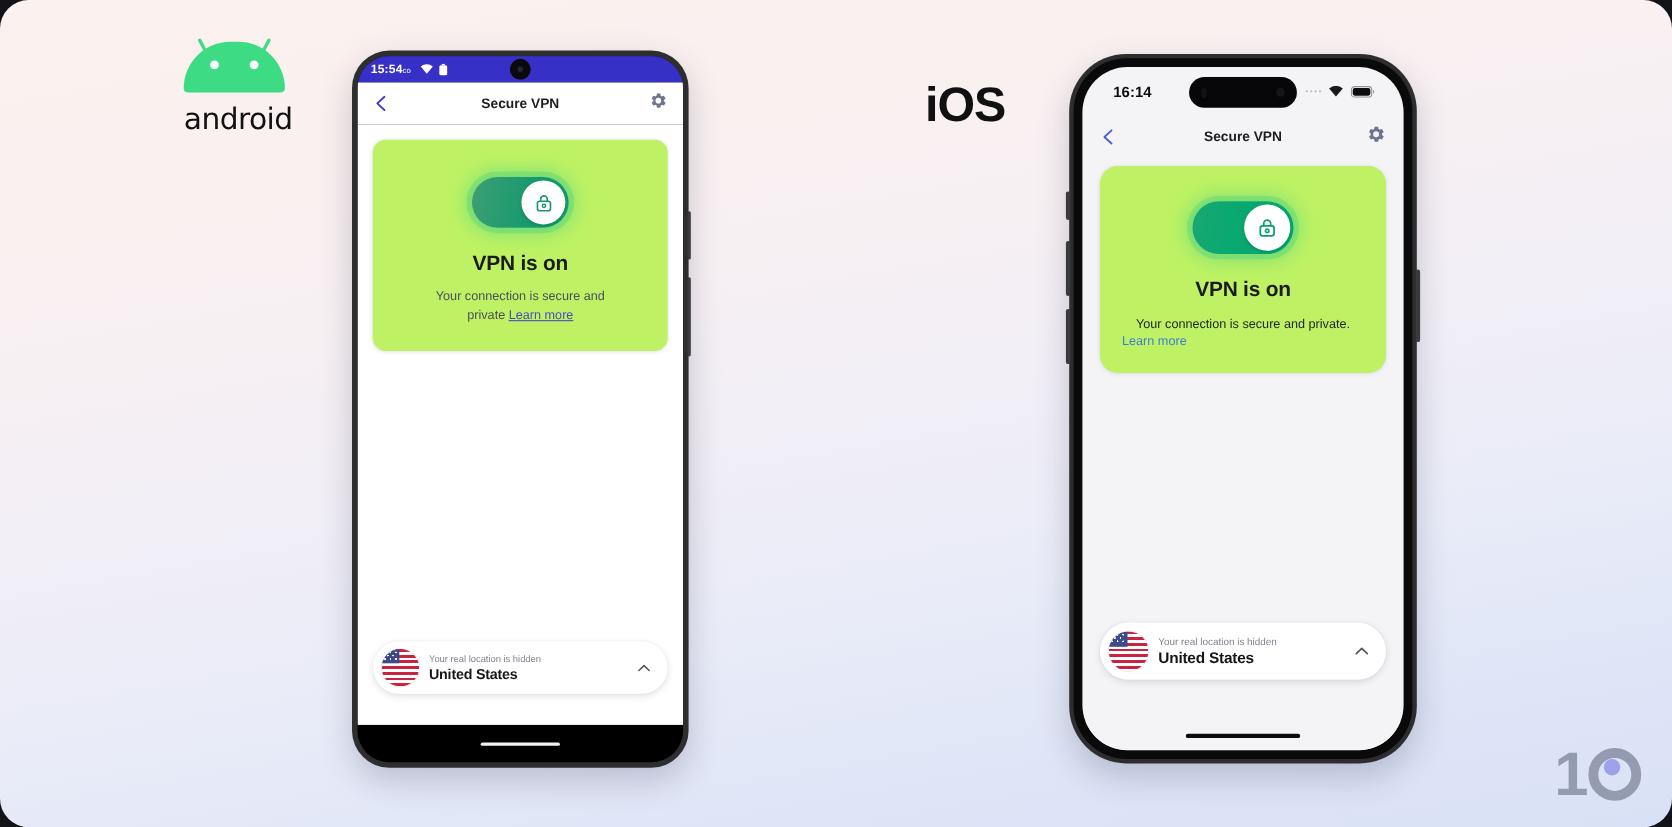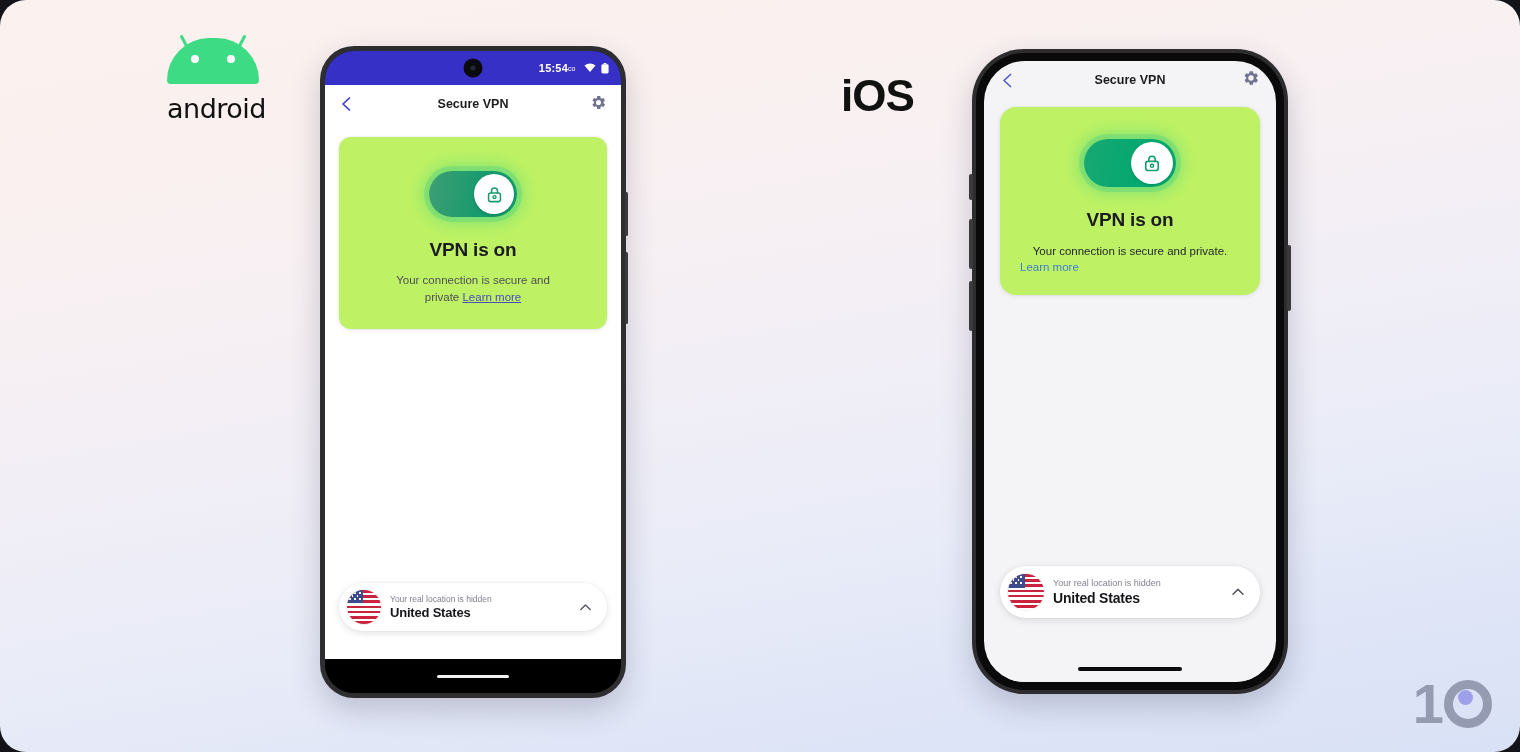--- a/index.html
+++ b/index.html
@@ -108,22 +108,22 @@
     position:relative;
     display:flex; flex-direction:column;
   }
   .btn-side{
     position:absolute; background:#3a3a3c; border-radius:2px;
   }
   #and-pwr{ right:-2px; top:146px; width:3px; height:44px; }
   #and-vol{ right:-2px; top:206px; width:3px; height:72px; }
 
   .and-status{
-    height:34px; background:#3730c7;
-    display:flex; align-items:center; justify-content:flex-end;
+    height:24px; background:#3730c7;
+    display:flex; align-items:center; justify-content:flex-start;
     padding:0 12px; flex:none; position:relative;
   }
   .and-time{ font-size:11px; font-weight:700; color:#fff; letter-spacing:.2px;}
   .and-punch{
     position:absolute; left:50%; top:50%;
     transform:translate(-50%,-50%);
     width:19px; height:19px; border-radius:50%;
     background:#0a0a0c;
     display:flex; align-items:center; justify-content:center;
   }
@@ -414,20 +414,43 @@
   </div>
 
   <div class="phone" id="ios-phone">
     <div class="btn-side" id="ios-mute"></div>
     <div class="btn-side" id="ios-vu"></div>
     <div class="btn-side" id="ios-vd"></div>
     <div class="btn-side" id="ios-pwr"></div>
     <div class="inner">
       <div class="viewport">
 
+        <div class="ios-status">
+          <div class="ios-time">16:14</div>
+          <div class="island">
+            <span class="spk"></span>
+            <span class="cam"></span>
+          </div>
+          <div class="ios-sysicons">
+            <span class="dots">
+              <i></i>
+                <i></i>
+                <i></i>
+                <i></i>
+            </span>
+            <svg width="15" height="11" viewBox="0 0 16 12">
+              <path d="M8 10.6 L1.2 2.6 A10.4 10.4 0 0 1 14.8 2.6 Z" fill="#1a1a1e"></path>
+            </svg>
+            <svg width="22" height="11" viewBox="0 0 25 12">
+              <rect x="0.6" y="0.6" width="21" height="10.8" rx="3.2" fill="none" stroke="#1a1a1e" stroke-width="1.1" opacity=".45"></rect>
+              <rect x="2" y="2" width="18.2" height="8" rx="2.2" fill="#0d0d10"></rect>
+              <path d="M23 4.2 v3.6 a1.9 1.9 0 0 0 0-3.6z" fill="#1a1a1e" opacity=".45"></path>
+            </svg>
+          </div>
+        </div>
 
         <div class="ios-appbar">
           <svg width="16" height="17" viewBox="0 0 16 16">
             <path d="M10.5 2 L4 8 L10.5 14" fill="none" stroke="#4f5fd0" stroke-width="1.7" stroke-linecap="round" stroke-linejoin="round"></path>
           </svg>
           <div class="ios-title">Secure VPN</div>
           <div style="margin-left:auto">
             <svg width="18" height="18" viewBox="0 0 24 24">
               <path fill="#6f7390" d="M19.1 12.9c.04-.3.06-.6.06-.9s-.02-.6-.07-.9l1.9-1.5c.18-.13.23-.38.1-.6l-1.8-3.1c-.1-.2-.35-.27-.55-.2l-2.25.9a6.9 6.9 0 0 0-1.56-.9l-.34-2.4a.44.44 0 0 0-.44-.37h-3.6c-.22 0-.4.16-.44.37l-.34 2.4c-.57.23-1.1.54-1.57.9l-2.25-.9a.44.44 0 0 0-.54.2l-1.8 3.1c-.12.2-.07.46.1.6l1.9 1.5c-.04.3-.07.6-.07.9s.03.6.07.9l-1.9 1.5c-.17.13-.22.38-.1.6l1.8 3.1c.1.2.34.27.54.2l2.25-.9c.47.36 1 .67 1.57.9l.34 2.4c.04.2.22.37.44.37h3.6c.22 0 .4-.16.44-.37l.34-2.4c.56-.23 1.1-.54 1.56-.9l2.25.9c.2.07.44 0 .55-.2l1.8-3.1a.45.45 0 0 0-.1-.6l-1.9-1.5zM12 15.6A3.6 3.6 0 1 1 12 8.4a3.6 3.6 0 0 1 0 7.2z"></path>
             </svg>

